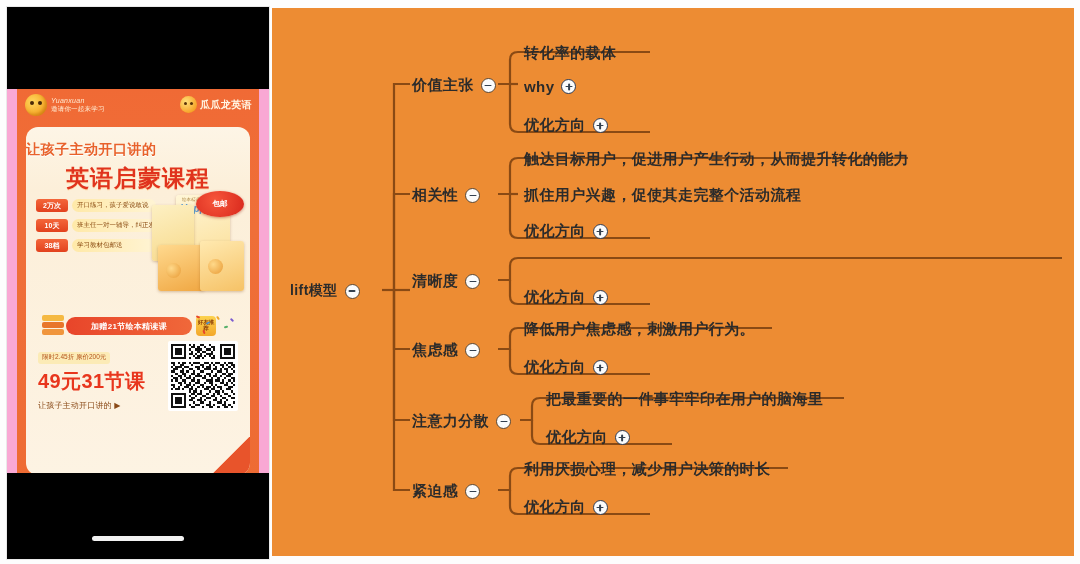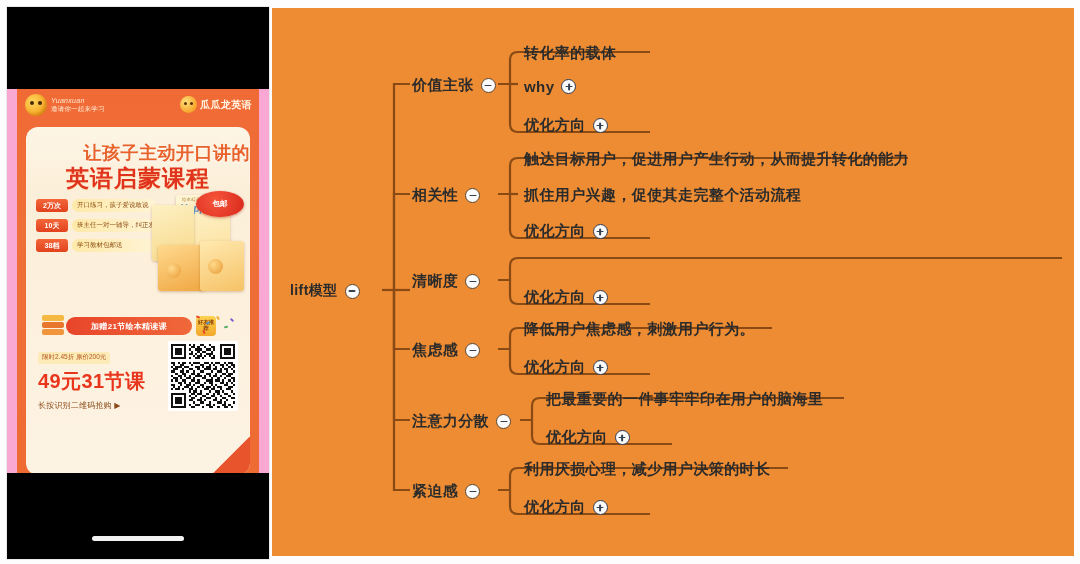--- a/index.html
+++ b/index.html
@@ -28,21 +28,21 @@
   .brand-cn{font-size:6.5px;color:#ffe9cf;letter-spacing:.2px;}
   .brand-right{position:absolute;right:7px;top:7px;display:flex;align-items:center;gap:3px;}
   .logo-dot{width:17px;height:17px;border-radius:50%;
             background:radial-gradient(circle at 35% 35%,#ffe07a,#f7a52a 70%,#e2800f);flex:none;position:relative;}
   .logo-dot:after{content:"";position:absolute;left:4px;top:6px;width:3px;height:3px;border-radius:50%;
             background:#5a3208;box-shadow:6px 0 0 #5a3208;}
   .logo-cn{font-size:10px;font-weight:bold;color:#fff5e2;letter-spacing:.4px;}
 
   .card{position:absolute;left:9px;top:38px;width:224px;height:348px;border-radius:12px;
         background:linear-gradient(180deg,#fdf5e6 0%,#fcefd9 18%,#fdf3e3 100%);overflow:hidden;}
-  .hl1{position:absolute;left:0;top:14px;width:100%;text-align:right;font-size:18px;font-weight:bold;
+  .hl1{position:absolute;left:0;top:14px;width:100%;text-align:left;font-size:14px;font-weight:bold;
        color:#e8622b;letter-spacing:.5px;text-shadow:0 1px 0 #fff;}
   .hl2{position:absolute;left:0;top:36px;width:100%;text-align:center;font-size:23px;font-weight:bold;
        color:#e0331d;letter-spacing:1px;text-shadow:0 1px 0 #ffd9a8;}
 
   .bullets{position:absolute;left:10px;top:72px;width:120px;}
   .brow{display:flex;align-items:center;gap:4px;margin-bottom:7px;}
   .btag{flex:none;min-width:26px;height:13px;border-radius:3px;background:linear-gradient(180deg,#f4663a,#e2421d);
         color:#fff;font-size:7px;font-weight:bold;display:flex;align-items:center;justify-content:center;padding:0 3px;}
   .btxt{flex:1;height:13px;border-radius:7px;background:linear-gradient(90deg,#ffe9a8,#fff4d4);
         color:#8a4a10;font-size:6.5px;display:flex;align-items:center;padding-left:5px;white-space:nowrap;overflow:hidden;}
@@ -173,21 +173,21 @@
             <div class="cf" style="left:24px;top:4px;background:#f0a72a;transform:rotate(55deg)"></div>
             <div class="cf" style="left:32px;top:13px;background:#56b06a;transform:rotate(-15deg)"></div>
             <div class="cf" style="left:10px;top:18px;background:#e8452a;transform:rotate(70deg)"></div>
             <div class="cf" style="left:38px;top:6px;background:#7a5ad0;transform:rotate(40deg)"></div>
           </div>
         </div>
 
         <div class="pricebox">
           <div class="ptag">限时2.45折  原价200元</div>
           <div class="price">49元31节课</div>
-          <div class="cta">长按识别二维码抢购 ▶</div>
+          <div class="cta">让孩子主动开口讲的 ▶</div>
         </div>
 
         <div class="qrwrap">
           <svg class="qr" viewBox="0 0 29 29" shape-rendering="crispEdges">
             <rect width="29" height="29" fill="#fff"></rect>
             <g fill="#111">
               <rect x="0" y="0" width="7" height="1"></rect>
                 <rect x="0" y="6" width="7" height="1"></rect>
               <rect x="0" y="0" width="1" height="7"></rect>
                 <rect x="6" y="0" width="1" height="7"></rect>

